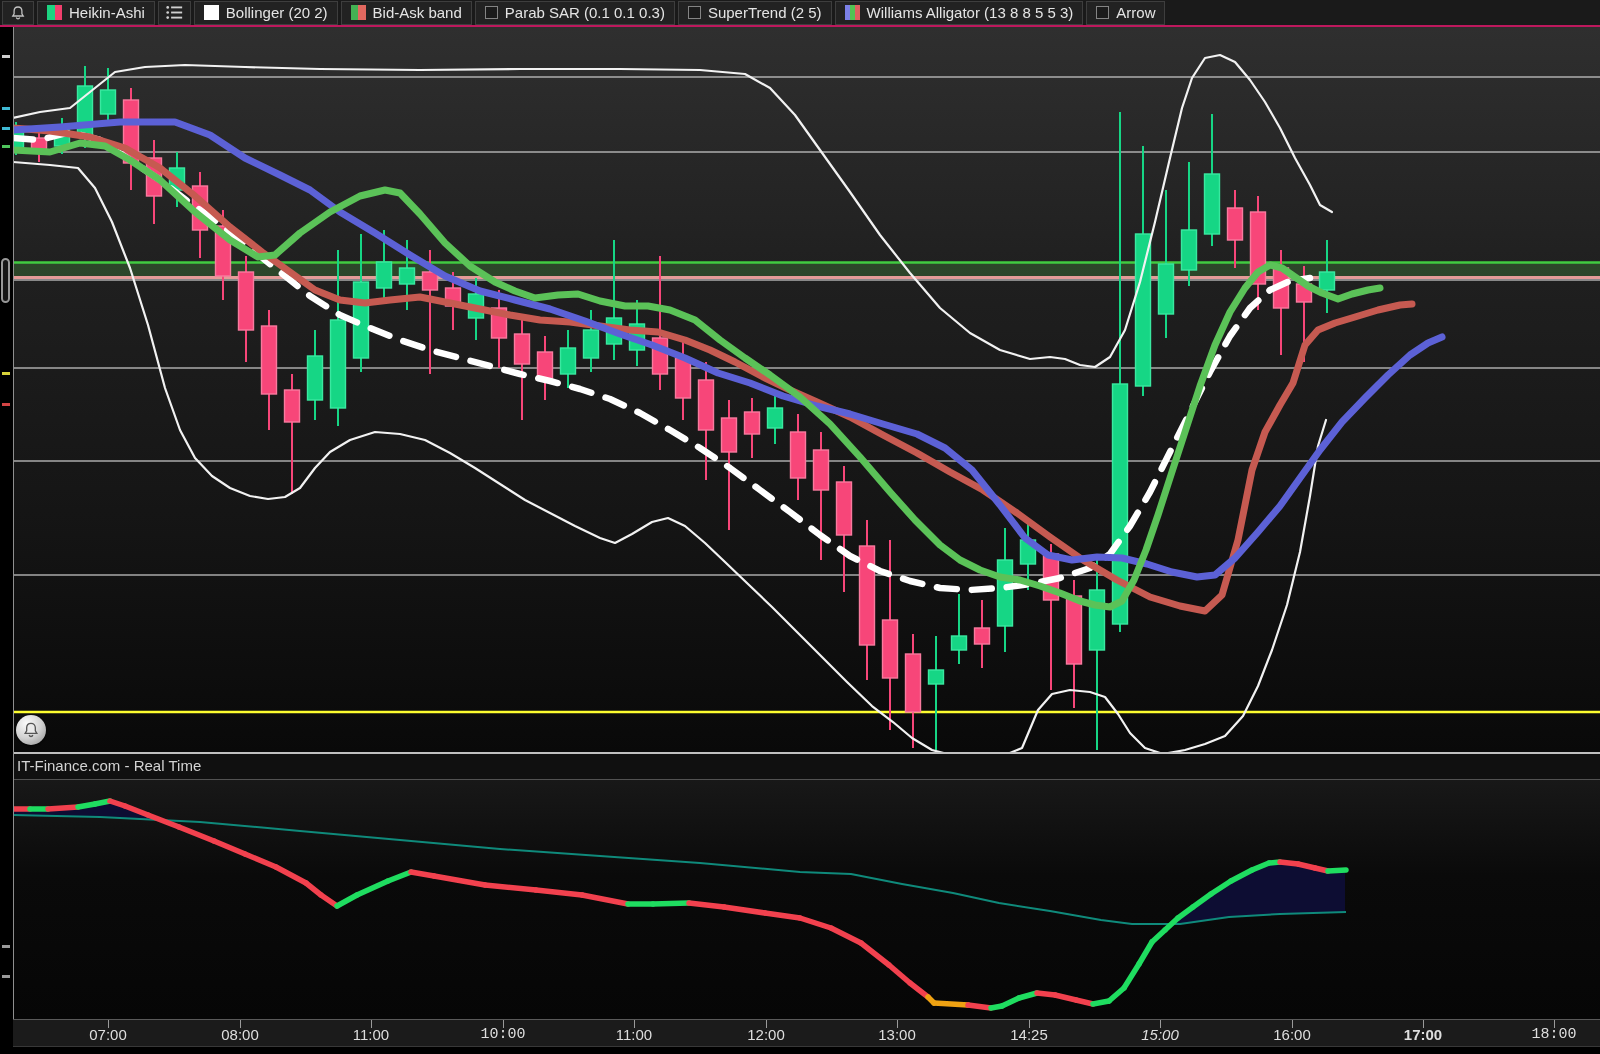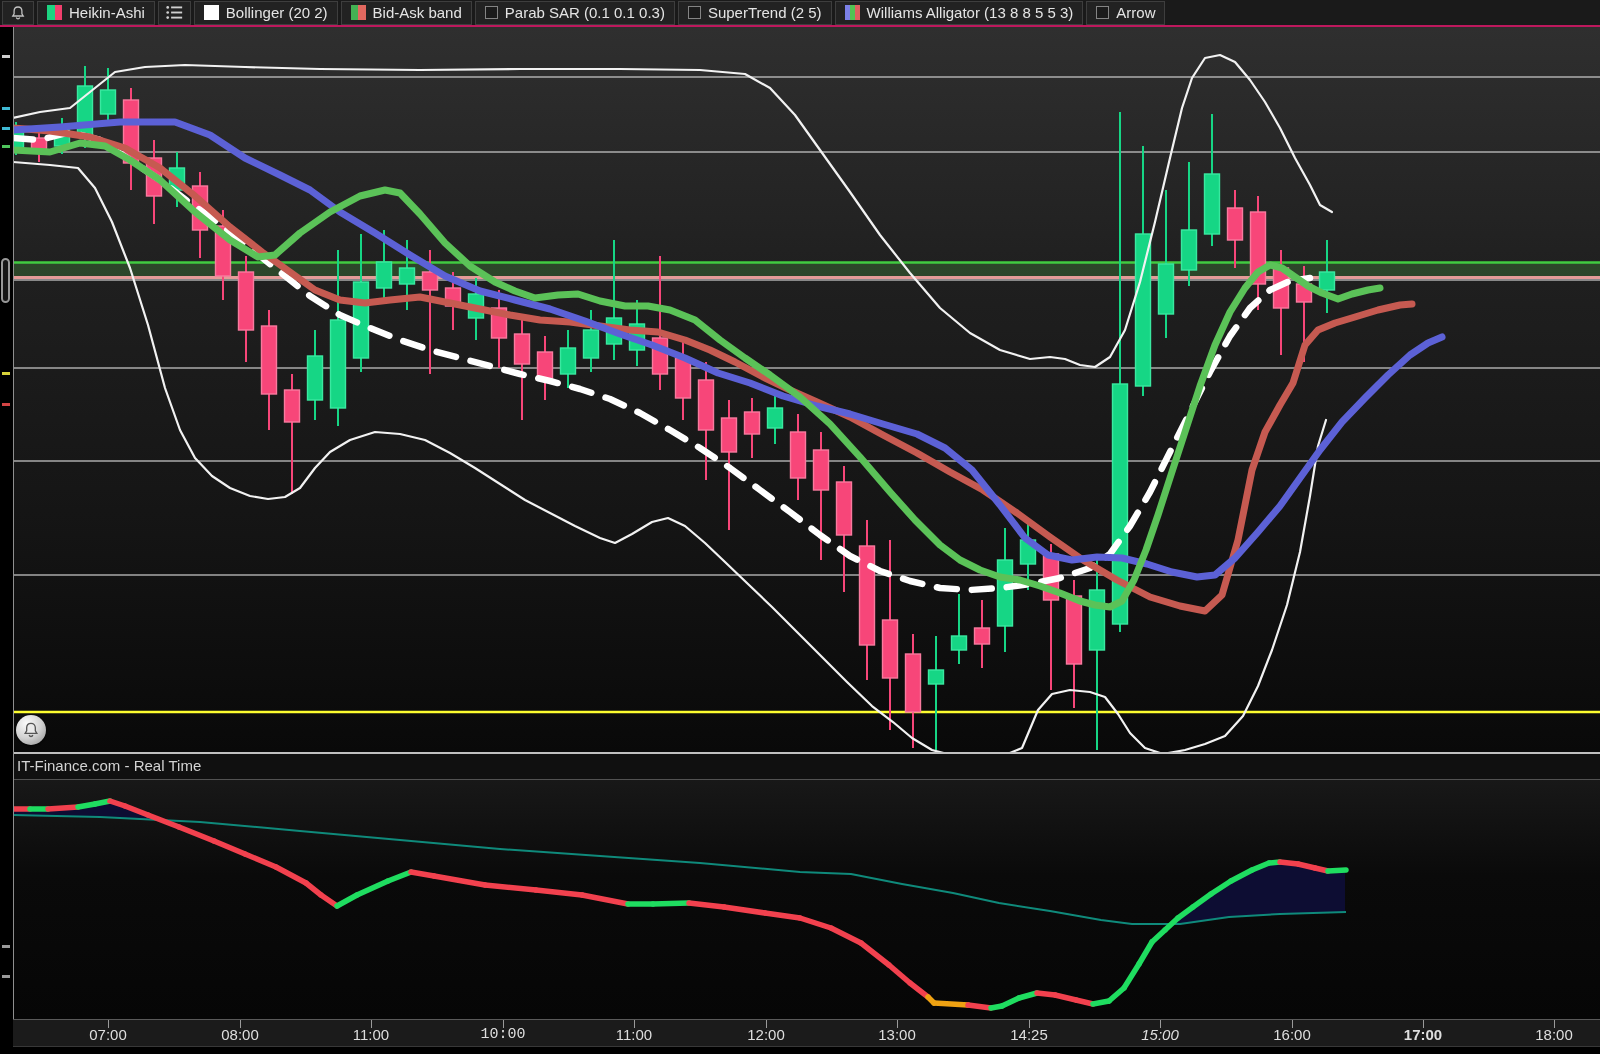--- a/index.html
+++ b/index.html
@@ -363,16 +363,16 @@
       <div class="tlabel" style="left: 884px;">13:00</div>
       <div class="tick" style="left: 1016px;"></div>
       <div class="tlabel" style="left: 1016px;">14:25</div>
       <div class="tick" style="left: 1147px;"></div>
       <div class="tlabel" style="left: 1147px; font-style: italic;">15:00</div>
       <div class="tick" style="left: 1279px;"></div>
       <div class="tlabel" style="left: 1279px;">16:00</div>
       <div class="tick" style="left: 1410px;"></div>
       <div class="tlabel" style="left: 1410px; font-weight: bold;">17:00</div>
       <div class="tick" style="left: 1541px;"></div>
-      <div class="tlabel" style="left: 1541px;">18:00</div>
+      <div class="tlabel" style="left: 1541px; font-family: Liberation Mono, monospace;">18:00</div>
     </div>
   <div class="axis-foot"></div>
 </div>
 
 </body></html>

